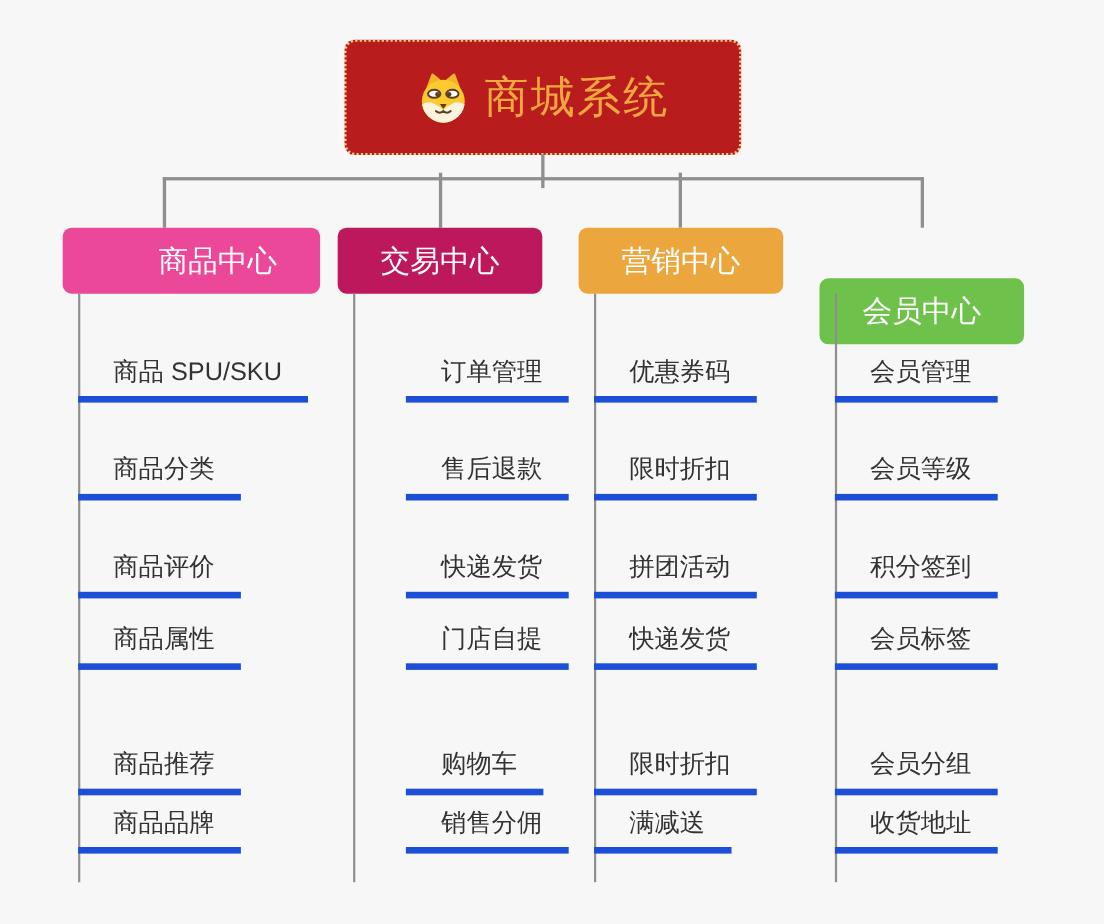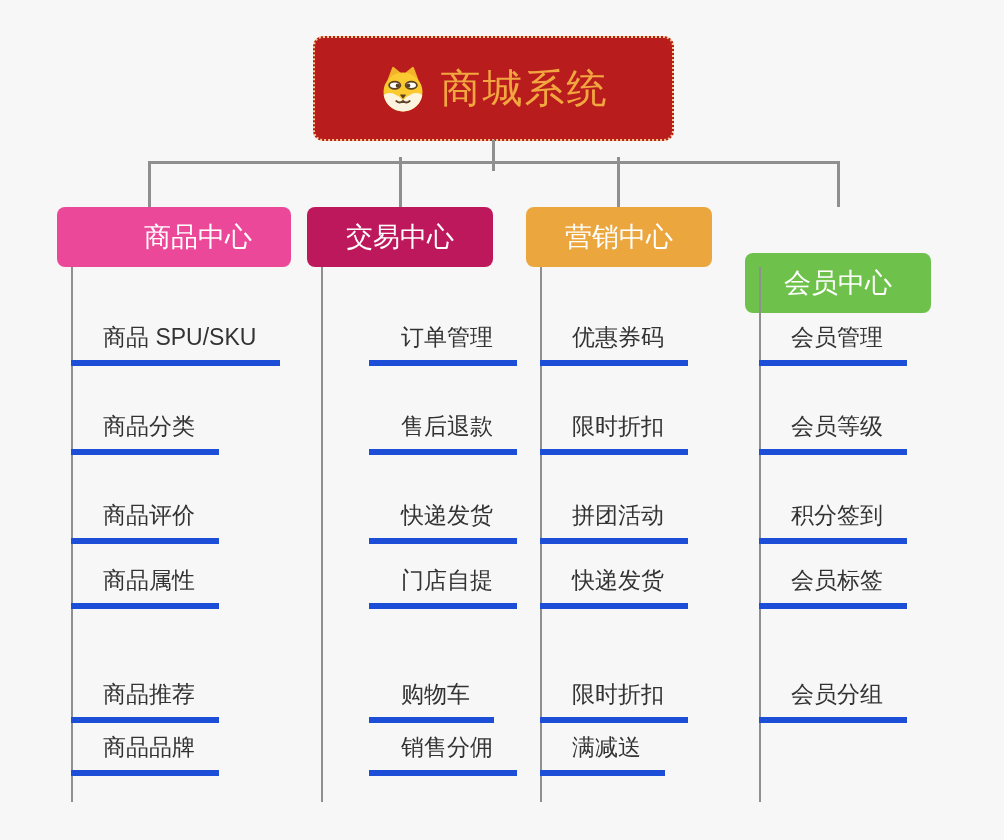--- a/index.html
+++ b/index.html
@@ -159,14 +159,15 @@
   <div class="leaf c2 r2">拼团活动</div>
   <div class="leaf c2 r3">快递发货</div>
   <div class="leaf c2 r4">限时折扣</div>
   <div class="leaf c2 r5">满减送</div>
 
   <div class="leaf c3 r0">会员管理</div>
   <div class="leaf c3 r1">会员等级</div>
   <div class="leaf c3 r2">积分签到</div>
   <div class="leaf c3 r3">会员标签</div>
   <div class="leaf c3 r4">会员分组</div>
+  <div class="leaf c3 r5">收货地址</div>
 
 </div>
 
 </body></html>

